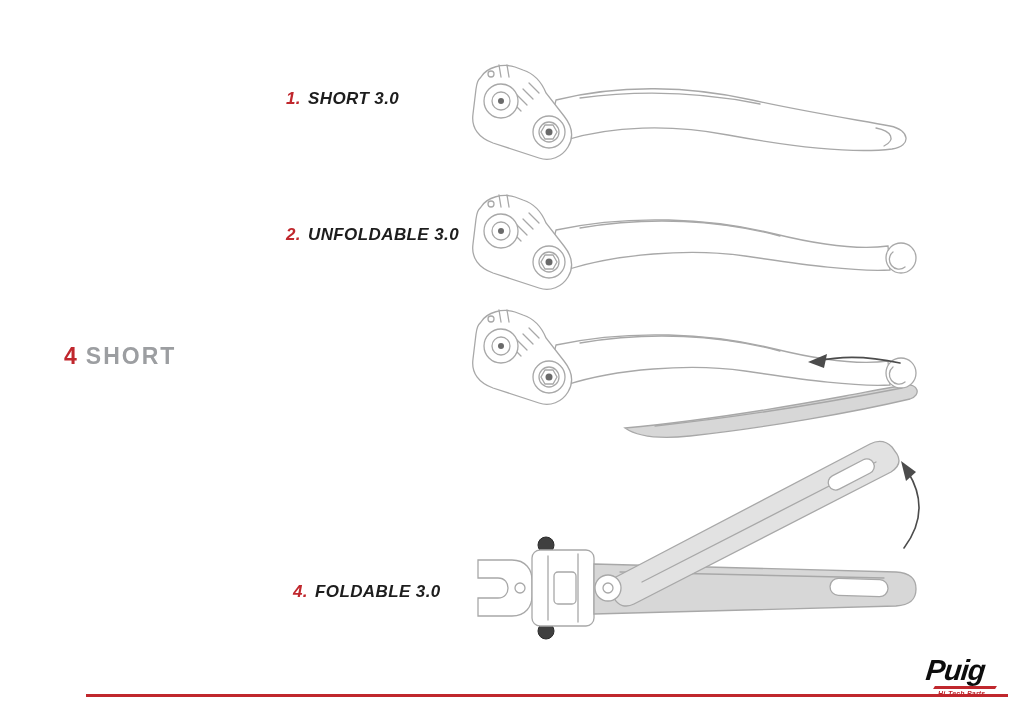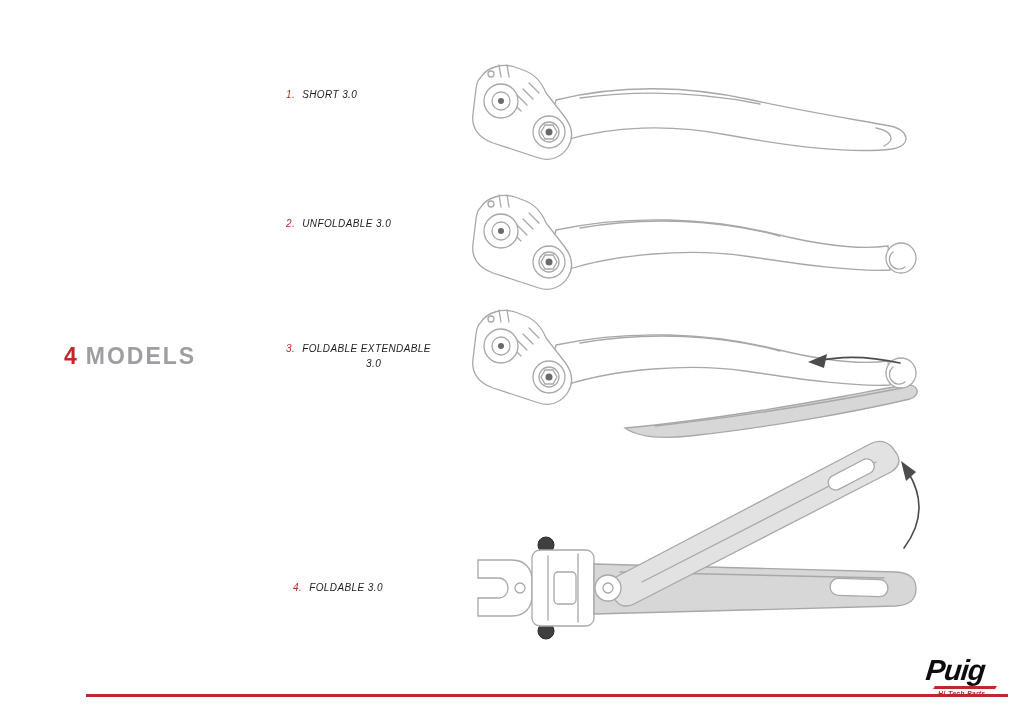--- a/index.html
+++ b/index.html
@@ -8,21 +8,21 @@
     overflow:hidden; font-family:"Liberation Sans", sans-serif;
   }
 
   
   .models { position:absolute; left:64px; top:343px; font-size:23px; font-weight:bold; white-space:nowrap; }
   .models .count { color:var(--accent,#c0272d); margin-right:9px; }
   .models .word  { color:var(--models-gray,#9c9ea1); letter-spacing:2px; }
 
   
   .item-label {
-    position:absolute; font-style:italic; font-weight:normal; font-size:10px;
+    position:absolute; font-style:italic; font-weight:bold; font-size:17px;
     color:var(--text,#1d1d1d); letter-spacing:0.4px; white-space:nowrap; line-height:1.2;
   }
   .item-label .num { color:var(--accent,#c0272d); margin-right:7px; }
   .item-label .line2 { margin-left:80px; margin-top:3px; }
 
   
   .logo { position:absolute; left:926px; top:656px; width:84px; }
   .logo .brand {
     font-size:29px; font-weight:bold; font-style:italic; color:#0d0d0d;
     transform:skewX(-6deg); line-height:1; letter-spacing:-1px;
@@ -112,35 +112,31 @@
       <circle class="wh" cx="608" cy="588" r="13"></circle>
       <circle class="wh" cx="608" cy="588" r="5"></circle>
       <g>
         <path class="arr" d="M904 548 C922 524 924 498 908 472"></path>
         <polygon class="dk" points="901,461 916,472 906,481"></polygon>
       </g>
     </g>
   </svg>
 
   <div class="models">
-    <span class="count">4</span><span class="word">MODELS</span>
+    <span class="count">4</span><span class="word">SHORT</span>
   </div>
 
   <div class="item-label" style="left:286px; top:89px">
     <span class="num">1.</span><span>SHORT 3.0</span>
   </div>
 
-  <div class="item-label" style="left:286px; top:218px">
+  <div class="item-label" style="left:286px; top:225px">
     <span class="num">2.</span><span>UNFOLDABLE 3.0</span>
   </div>
 
-  <div class="item-label" style="left:286px; top:343px">
-    <span class="num">3.</span><span>FOLDABLE EXTENDABLE</span>
-    <div class="line2">3.0</div>
-  </div>
 
   <div class="item-label" style="left:293px; top:582px">
     <span class="num">4.</span><span>FOLDABLE 3.0</span>
   </div>
 
   <div class="logo">
     <div class="brand">Puig</div>
     <div class="bar"></div>
     <div class="tagline">Hi-Tech Parts</div>
   </div>

